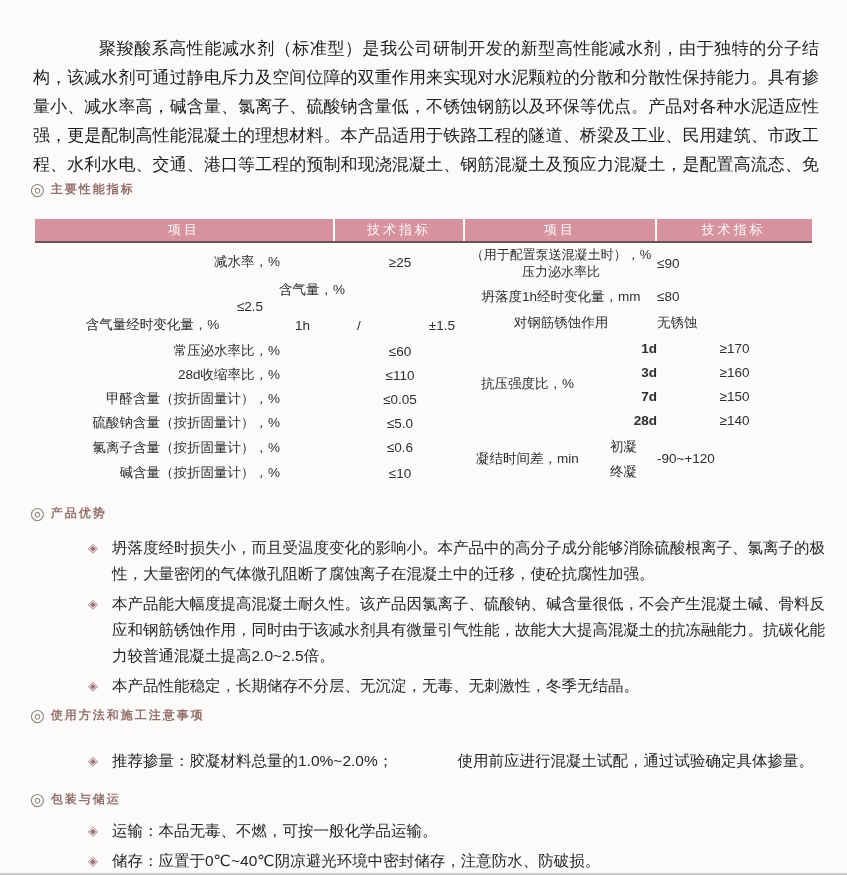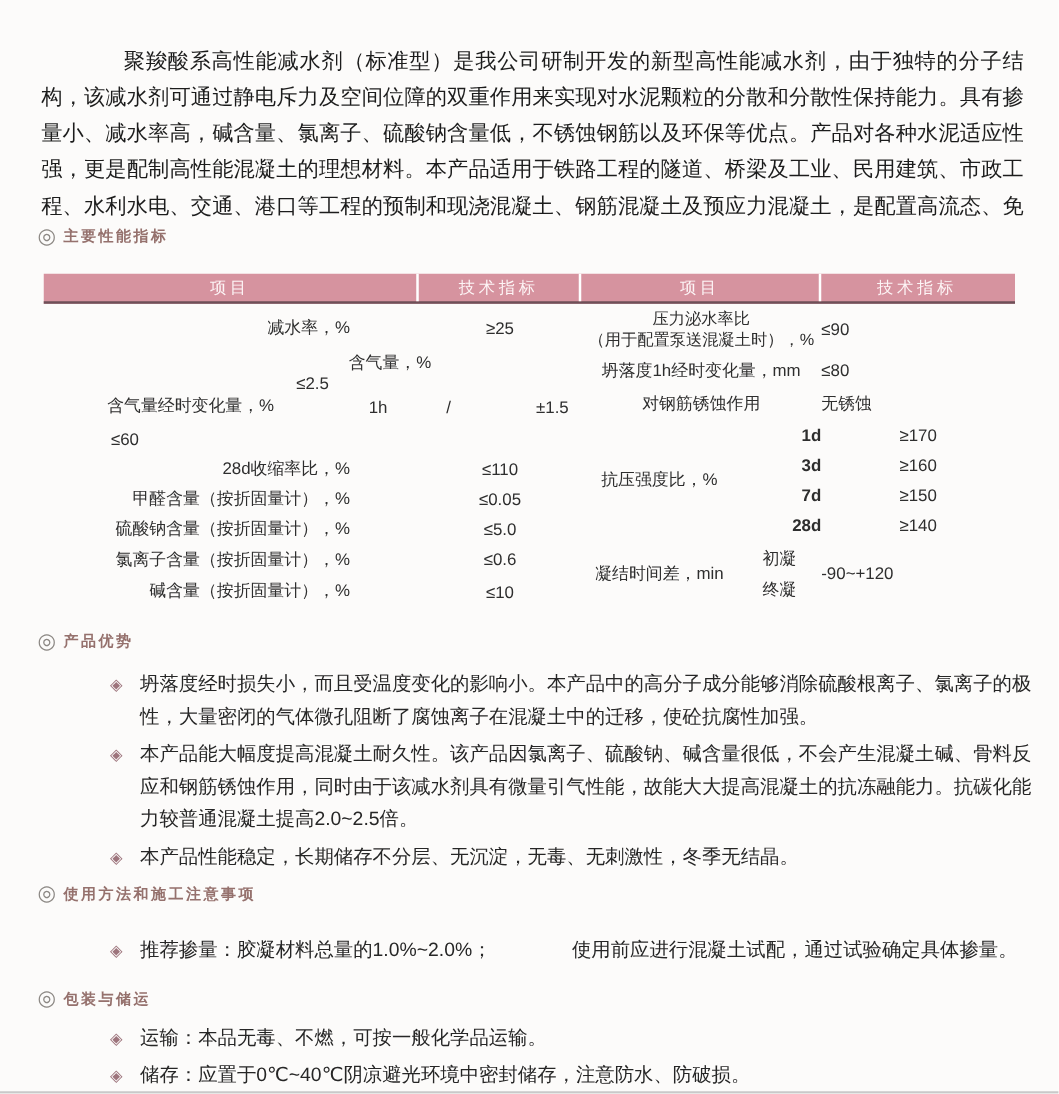--- a/index.html
+++ b/index.html
@@ -114,20 +114,21 @@
           <div class="cell-label-sp">
             <span class="lbl">含气量经时变化量，%</span>
             <span class="time">1h</span>
           </div>
           <div class="cell-val-sp">
             <span>/</span>
             <span>±1.5</span>
           </div>
         </div>
         <div class="trow hl3">
+          <div class="cell-label">常压泌水率比，%</div>
           <div class="cell-val">≤60</div>
         </div>
         <div class="trow hl4">
           <div class="cell-label">28d收缩率比，%</div>
           <div class="cell-val">≤110</div>
         </div>
         <div class="trow hl5">
           <div class="cell-label">甲醛含量（按折固量计），%</div>
           <div class="cell-val">≤0.05</div>
         </div>
@@ -141,22 +142,22 @@
         </div>
         <div class="trow hl8">
           <div class="cell-label">碱含量（按折固量计），%</div>
           <div class="cell-val">≤10</div>
         </div>
       </div>
 
       <div class="tcol-right">
         <div class="trow hr0">
           <div class="cell-rlabel">
+            <div class="two-line">（用于配置泵送混凝土时），%</div>
             <div class="two-line">压力泌水率比</div>
-            <div class="two-line">（用于配置泵送混凝土时），%</div>
           </div>
           <div class="cell-rval">≤90</div>
         </div>
         <div class="trow hr1">
           <div class="cell-rlabel">坍落度1h经时变化量，mm</div>
           <div class="cell-rval">≤80</div>
         </div>
         <div class="trow hr2">
           <div class="cell-rlabel">对钢筋锈蚀作用</div>
           <div class="cell-rval">无锈蚀</div>

